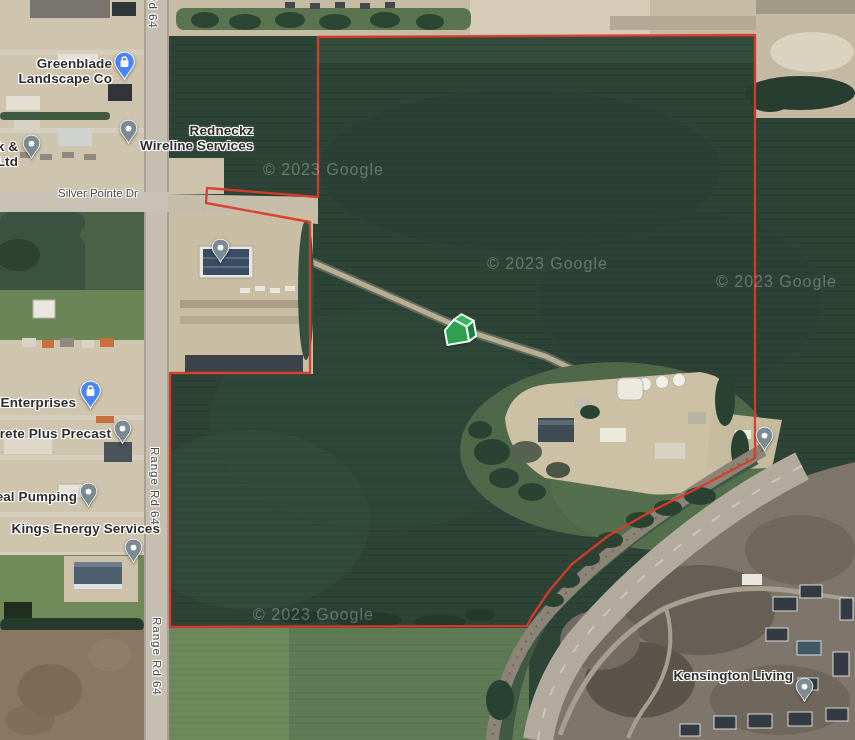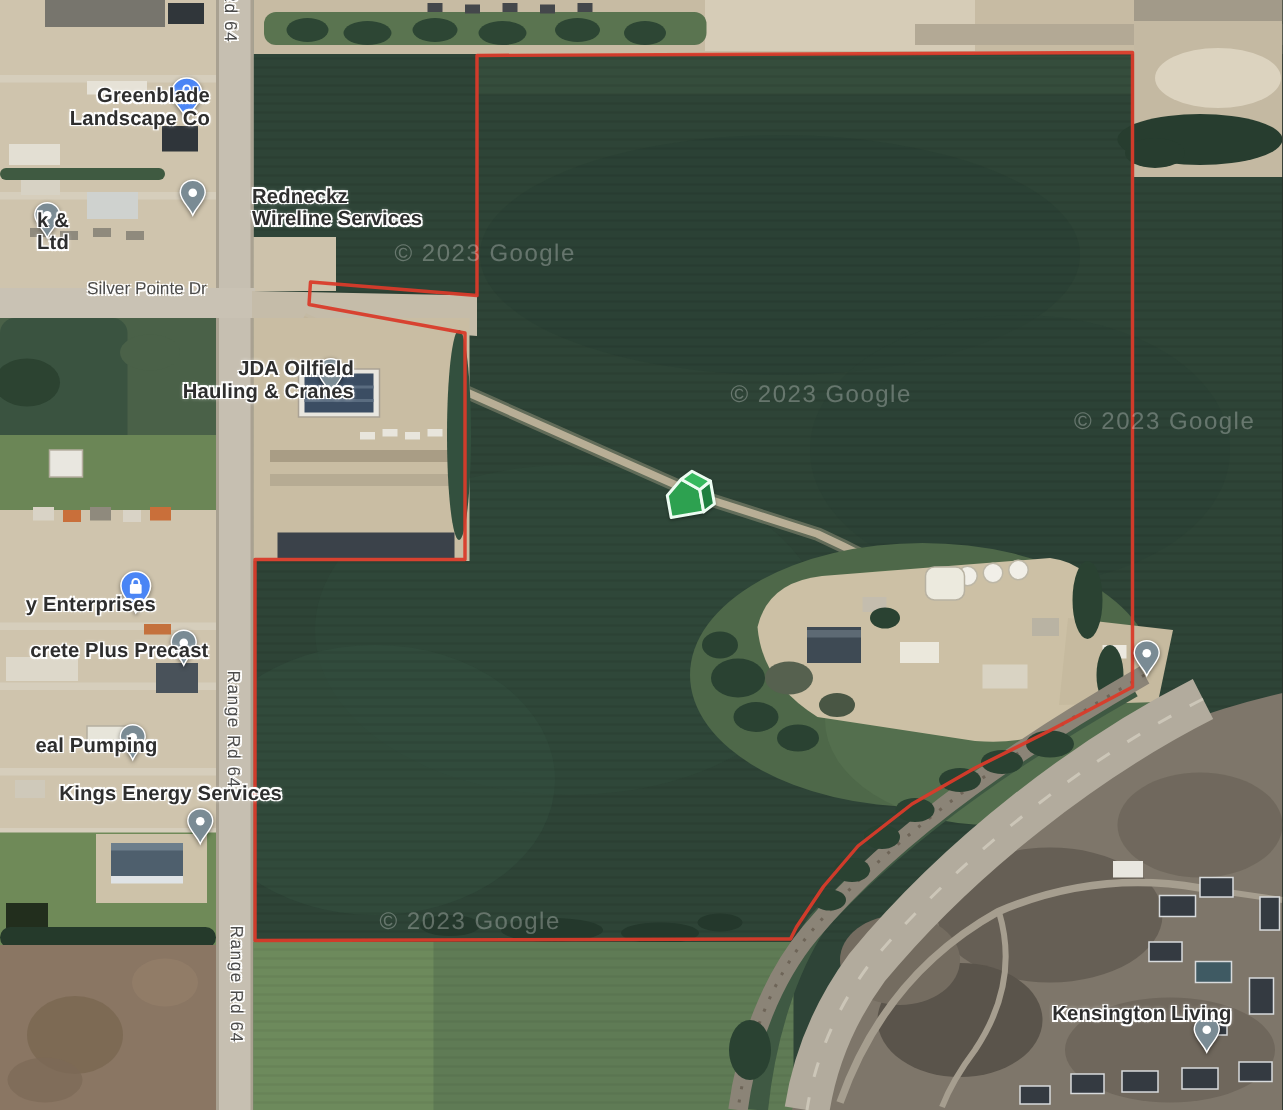--- a/index.html
+++ b/index.html
@@ -7,24 +7,23 @@
     position:relative; width:855px; height:740px; overflow:hidden;
     font-family:"Liberation Sans", sans-serif; cursor:grab; background:#2e4437;
   }
   #terrain{position:absolute;left:0;top:0;}
   .overlay{position:absolute;left:0;top:0;pointer-events:none;}
   .place-label{
     position:absolute; font-size:13.5px; font-weight:600; color:#2e2e2e;
     line-height:15px; white-space:pre-line; letter-spacing:.1px;
     text-shadow:-1px -1px 0 #fff,1px -1px 0 #fff,-1px 1px 0 #fff,1px 1px 0 #fff,0 0 3px #fff;
     cursor:pointer;
-    padding-left:28px;
   }
   .align-right{text-align:right;}
-  .align-left{text-align:left;}
+  .align-left{text-align:right;}
   .align-center{text-align:right;}
   .road-label{
     position:absolute; font-size:11.5px; font-weight:400; color:#4b4b4b;
     text-shadow:-1px -1px 0 #fff,1px -1px 0 #fff,-1px 1px 0 #fff,1px 1px 0 #fff;
     cursor:pointer; white-space:nowrap;
   }
   .road-label.vertical{ writing-mode:vertical-rl; letter-spacing:1px; }
   .pin{position:absolute; filter:drop-shadow(0 1px 1.5px rgba(0,0,0,.45)); cursor:pointer;}
   .pin svg{display:block;}
   .watermark{
@@ -358,22 +357,20 @@
       <circle cx="11" cy="9.8" r="3" fill="#fff"></circle>
     </svg>
   </div>
 
   <div class="place-label align-right" style="left:0;top:56px;width:112px;">Greenblade
 Landscape Co</div>
   <div class="place-label align-right" style="left:-70px;top:139px;width:88px;">k &amp;
 Ltd</div>
   <div class="place-label align-left" style="left:140px;top:123px;">Redneckz
 Wireline Services</div>
-  <div class="place-label align-right" style="left:40px;top:238px;width:168px;">JDA Oilfield
-Hauling &amp; Cranes</div>
   <div class="place-label align-right" style="left:-60px;top:395px;width:136px;">y Enterprises</div>
   <div class="place-label align-right" style="left:-90px;top:426px;width:201px;">crete Plus Precast</div>
   <div class="place-label align-right" style="left:-40px;top:489px;width:117px;">eal Pumping</div>
   <div class="place-label align-center" style="left:8px;top:521px;width:152px;">Kings Energy Services</div>
   <div class="place-label align-right" style="left:650px;top:668px;width:143px;">Kensington Living</div>
 
   <div class="road-label vertical" style="left:147px;top:-50px;">Range Rd 64</div>
   <div class="road-label align-center" style="left:58px;top:187px;width:96px;text-align:left;">Silver Pointe Dr</div>
   <div class="road-label vertical" style="left:149px;top:447px;">Range Rd 64</div>
   <div class="road-label vertical" style="left:151px;top:617px;">Range Rd 64</div>

